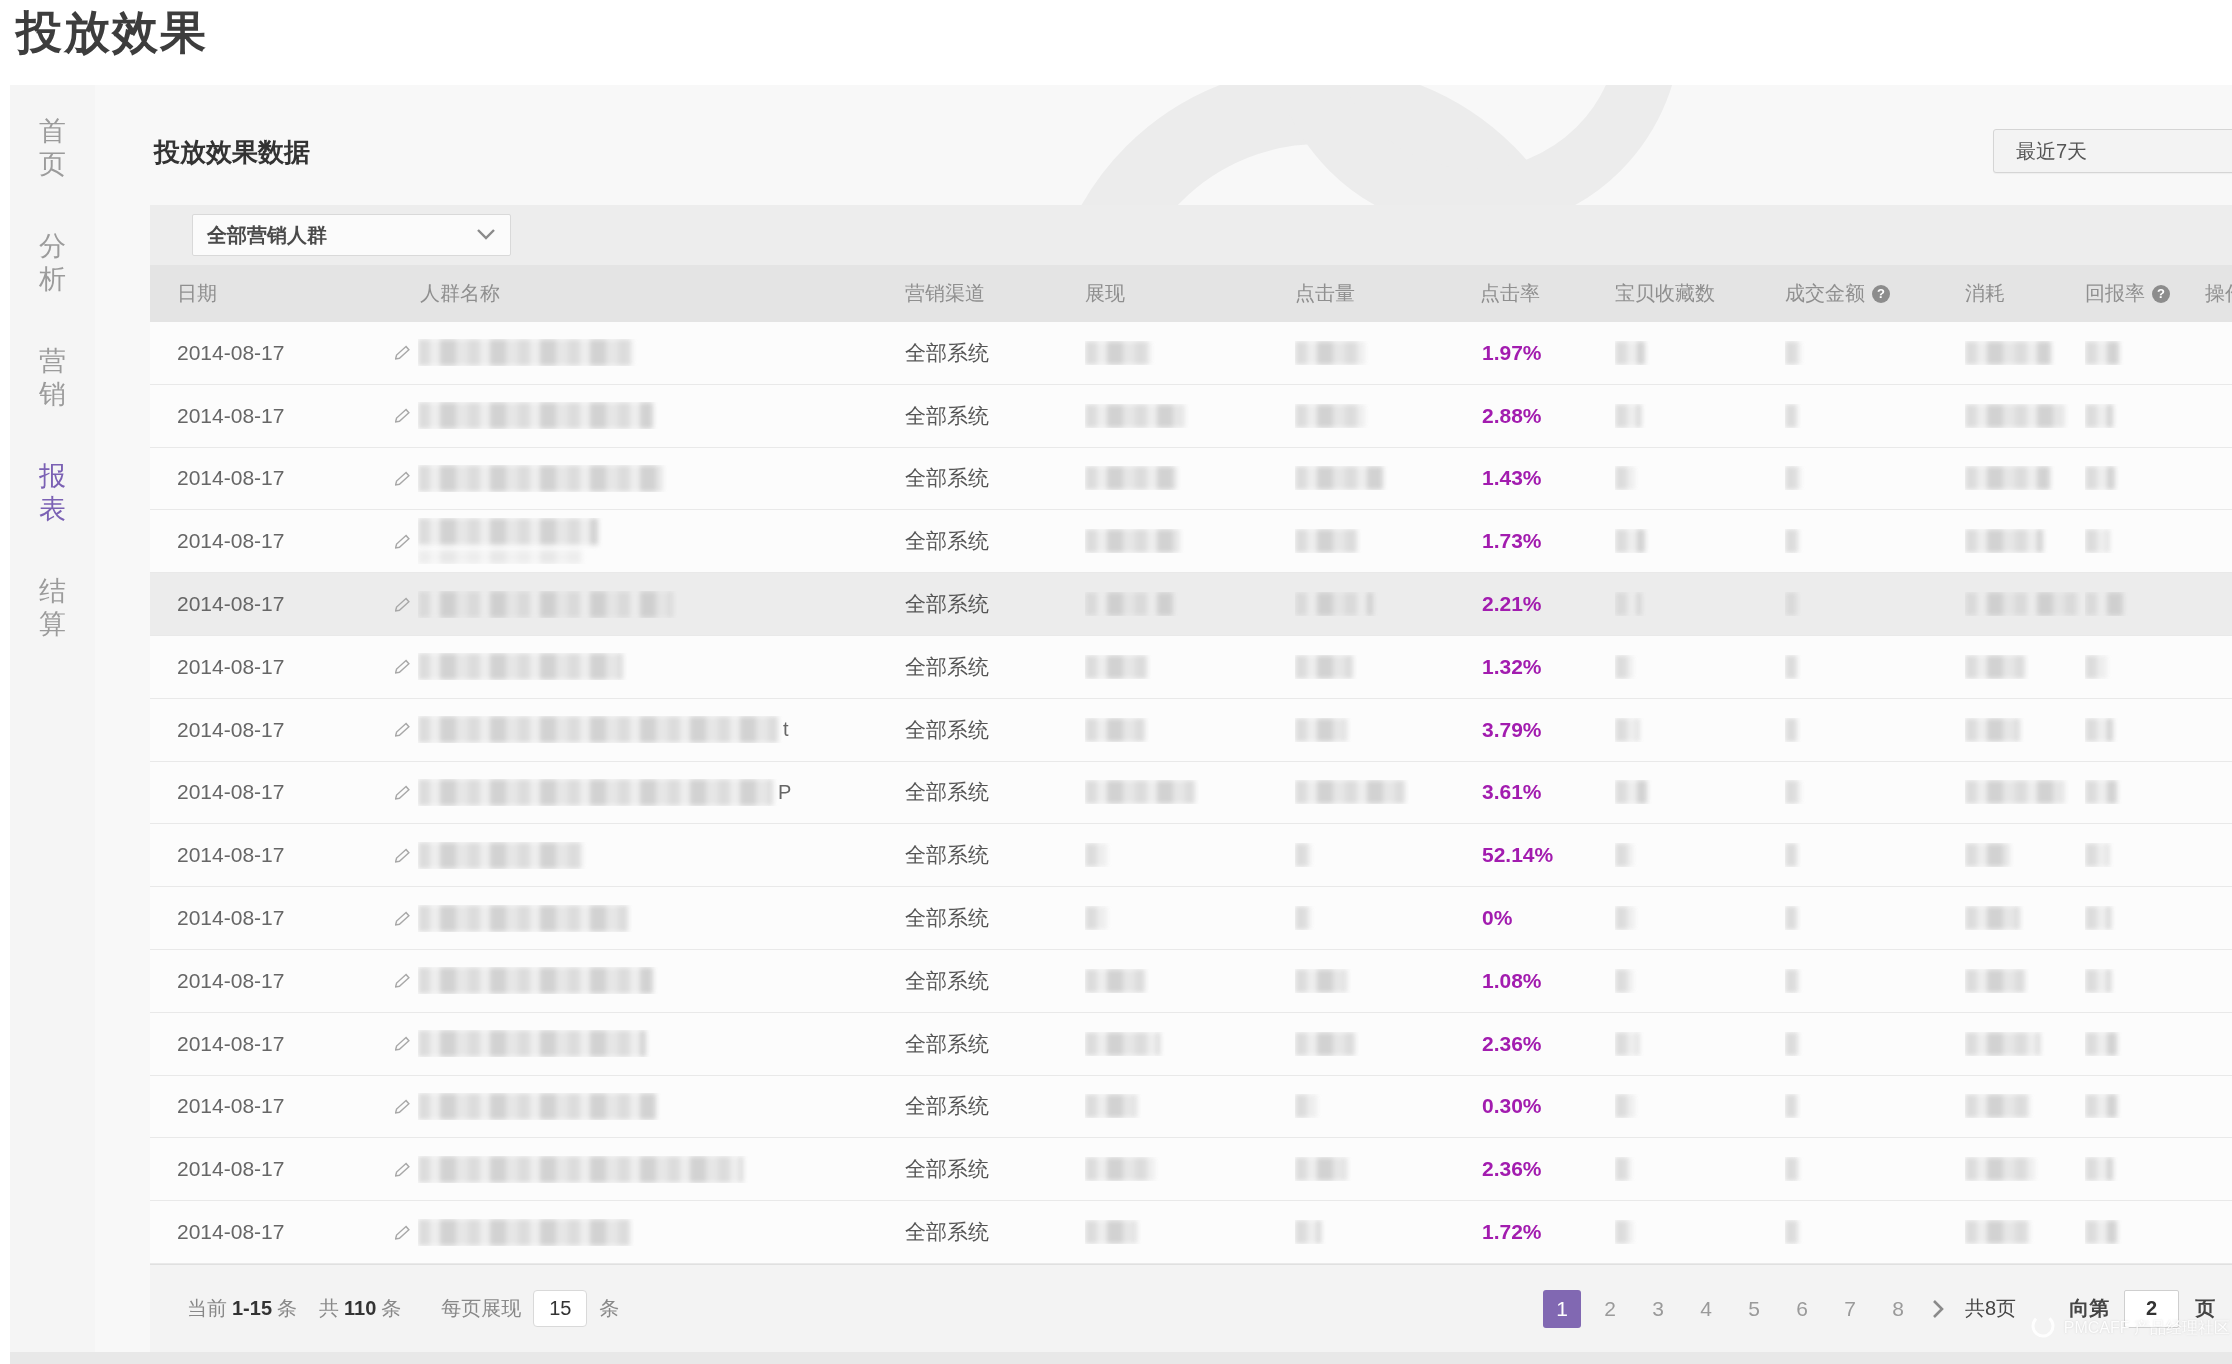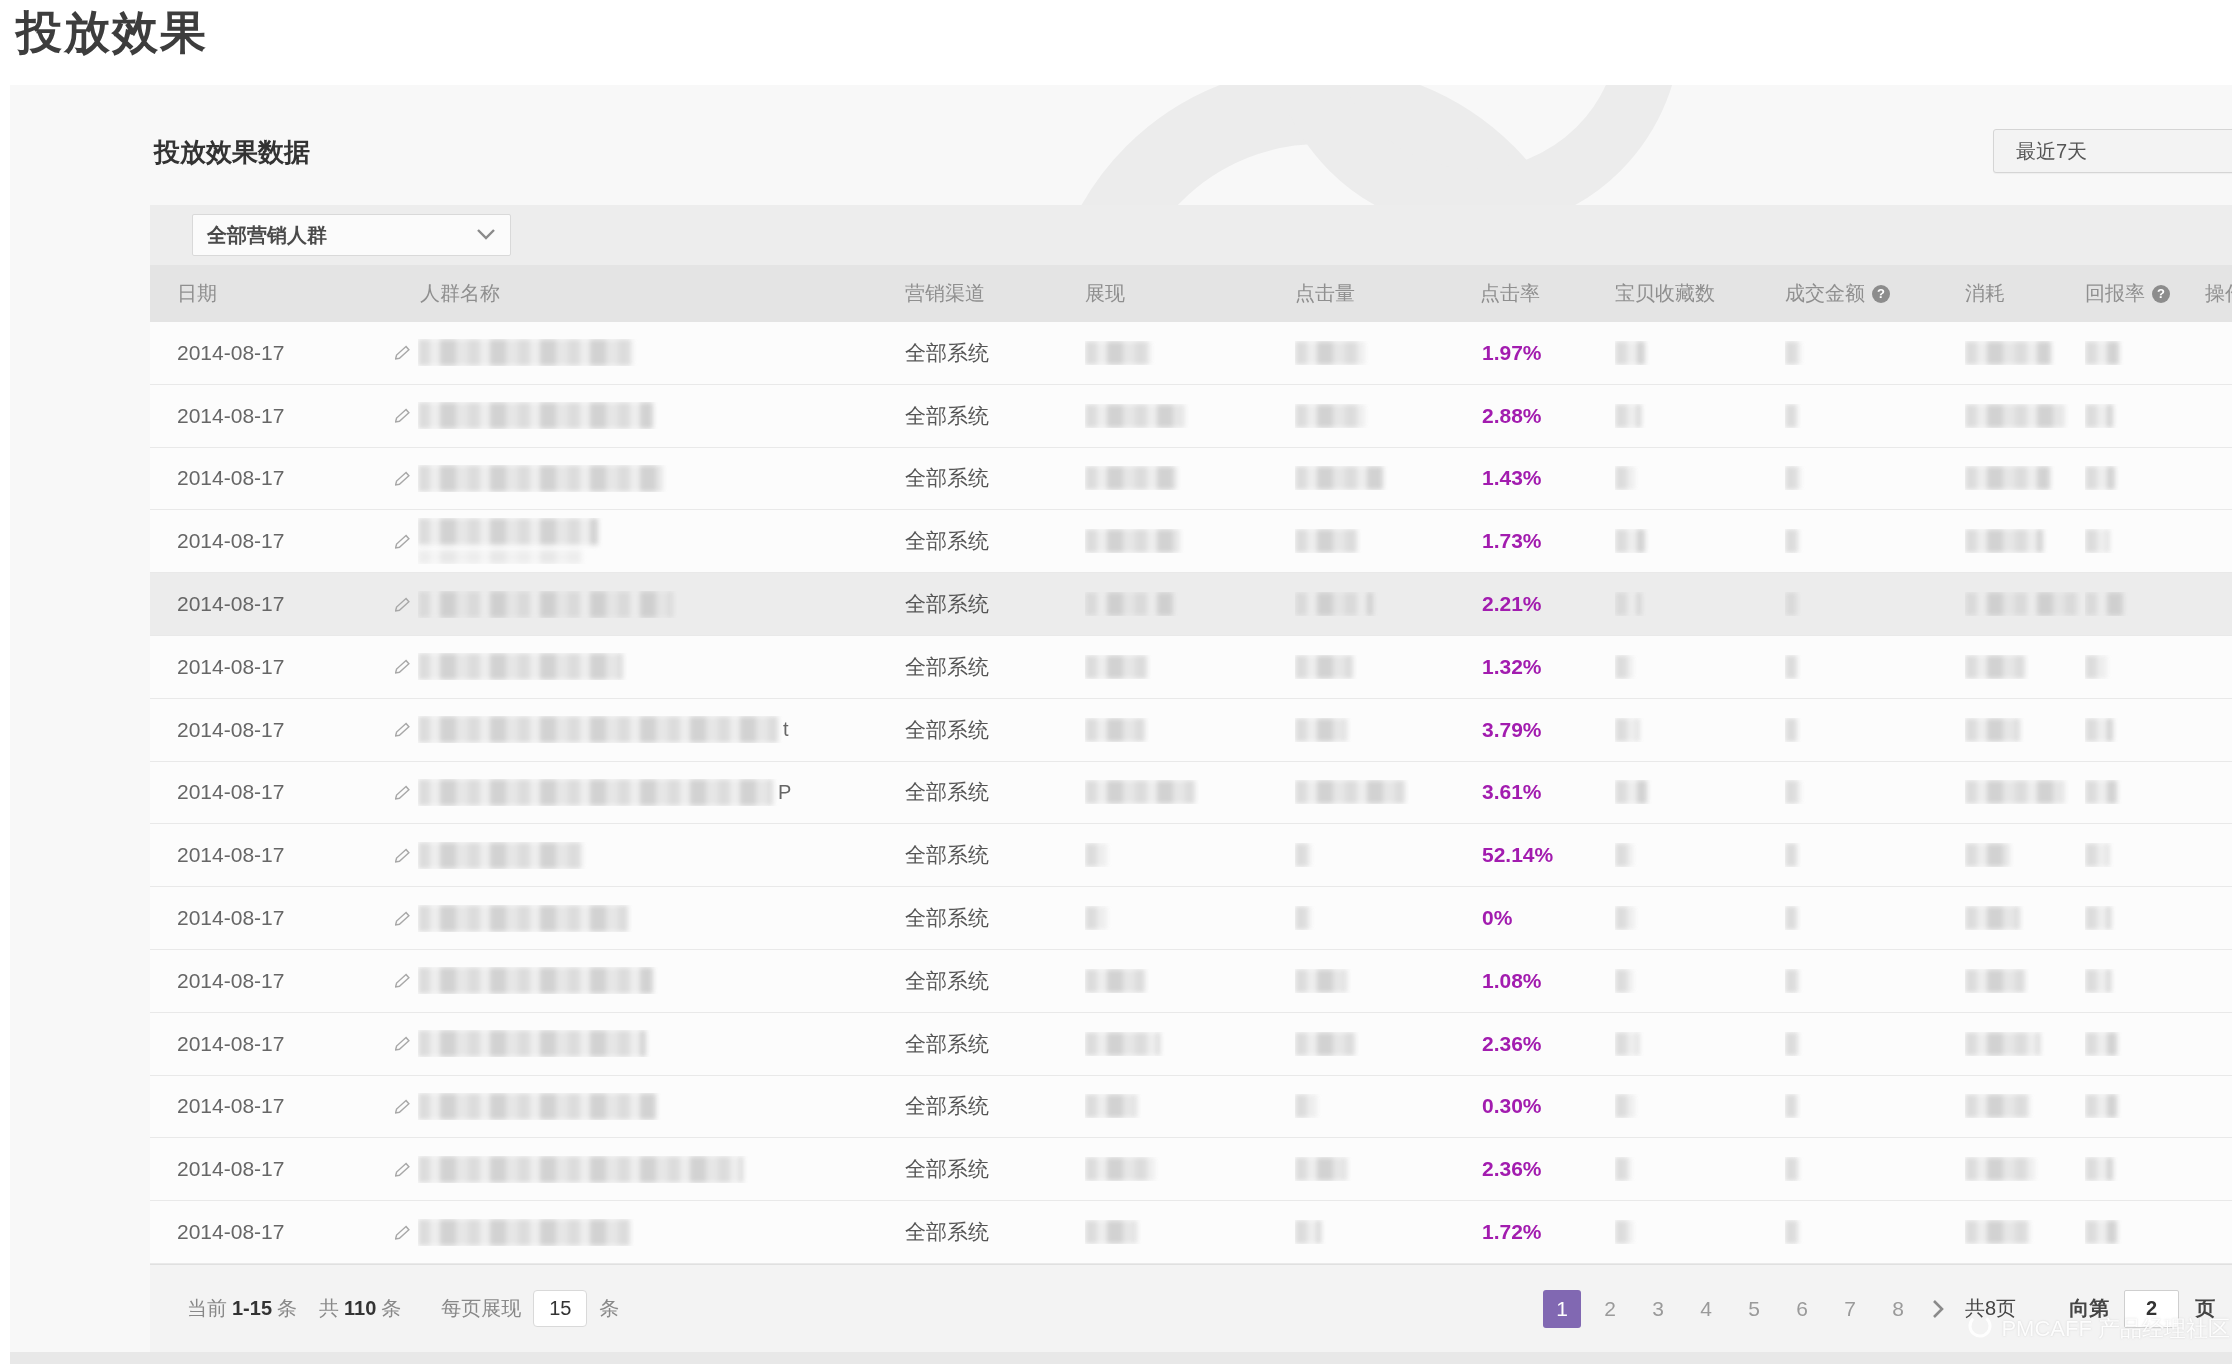--- a/index.html
+++ b/index.html
@@ -92,37 +92,48 @@
   .goto-label { color:#444; font-weight:700; margin-left:53px; }
   .goto-box { width:55px; height:38px; background:#fff; border:1px solid #cfcfcf;
     border-radius:2px; display:inline-flex; align-items:center; justify-content:center;
     color:#333; font-weight:700; margin-left:15px; }
   .goto-suffix { color:#444; font-weight:700; margin-left:16px; }
 
   .bottom-strip { position:absolute; left:0; top:1267px; width:2222px; height:12px;
     background:#e8e8e8; }
 
   .site-watermark { position:absolute; right:2px; top:1228px; display:flex;
-    align-items:center; gap:8px; color:rgba(255,255,255,.92); font-size:22px;
+    align-items:center; gap:8px; color:rgba(255,255,255,.92); font-size:16px;
     text-shadow:0 0 2px rgba(150,150,150,.35); pointer-events:none; }
 </style>
 </head>
 <body>
 
 <h1 class="page-title">投放效果</h1>
 
 <div class="panel">
 
   <div class="wm-arcs">
     <svg width="820" height="120" viewBox="0 0 820 120">
       <circle cx="430" cy="255" r="235" fill="none" stroke="#ececec" stroke-width="78"></circle>
       <circle cx="585" cy="-60" r="175" fill="none" stroke="#ececec" stroke-width="62"></circle>
     </svg>
   </div>
 
+  <nav class="sidebar">
+    <div class="side-item">首页</div>
+
+    <div class="side-item">分析</div>
+
+    <div class="side-item">营销</div>
+
+    <div class="side-item active">报表</div>
+
+    <div class="side-item">结算</div>
+  </nav>
 
   <div class="section-title">投放效果数据</div>
 
   <button class="date-range-btn">
     <span>最近7天</span>
   </button>
 
   <div class="toolbar">
     <div class="dropdown">
       <span class="val">全部营销人群</span>

